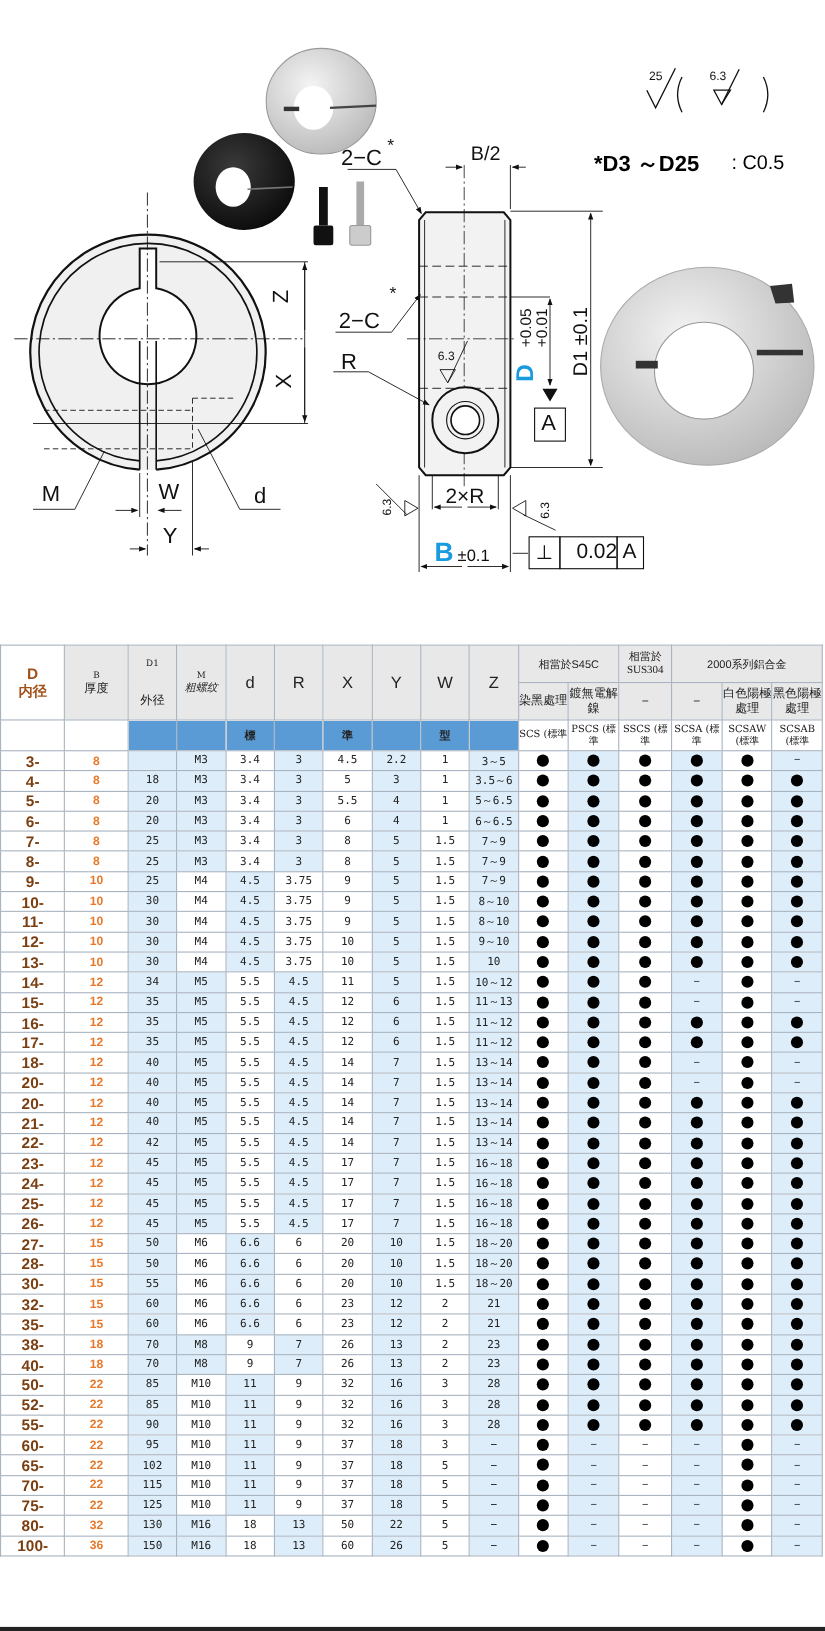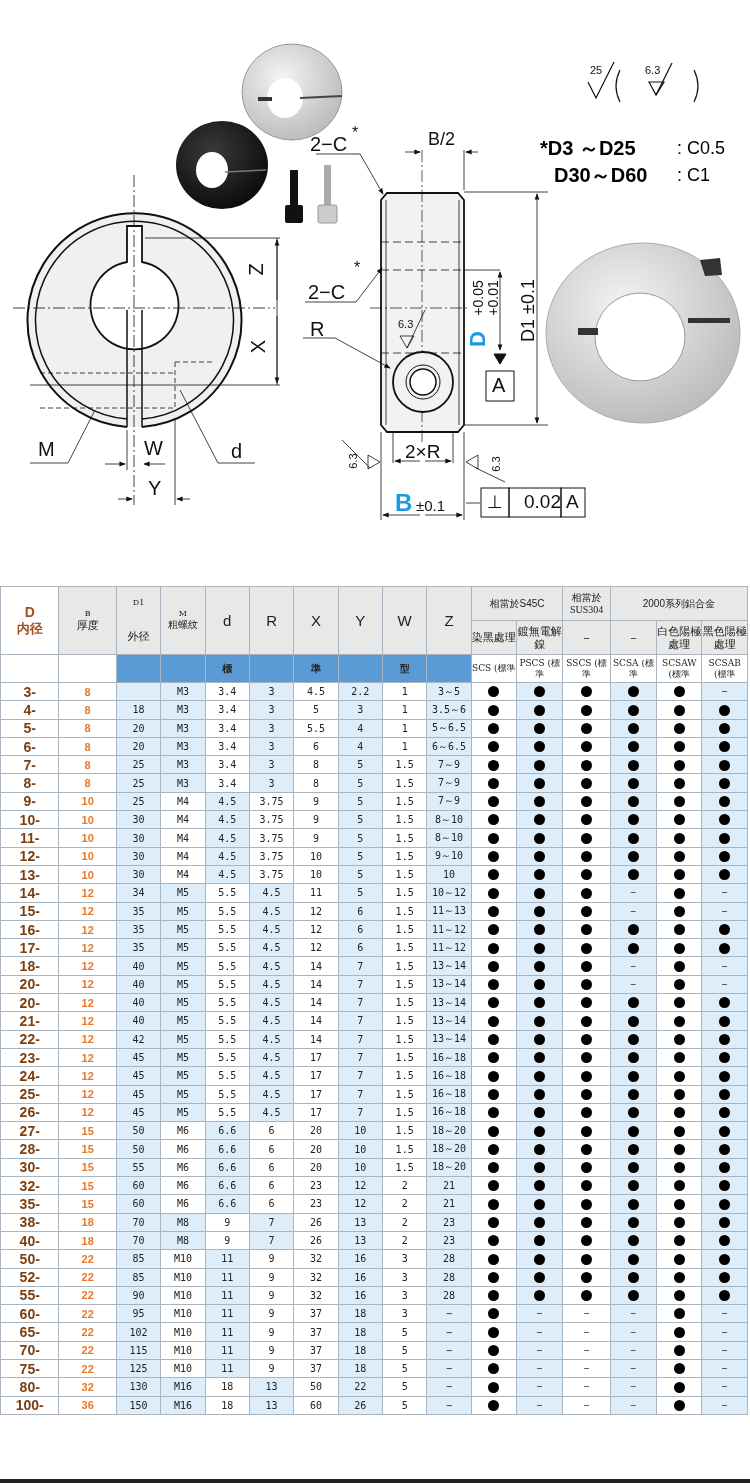--- a/index.html
+++ b/index.html
@@ -1,21 +1,21 @@
 <!DOCTYPE html>
 <html><head>
 <meta charset="utf-8">
 <style>
   html, body { margin:0; padding:0; background:#fff; }
   body { width:750px; height:1483px; position:relative; overflow:hidden; font-family:"Liberation Sans", sans-serif; }
   .drawing { position:absolute; left:0; top:0; width:750px; height:560px; }
   .drawing svg { position:absolute; left:0; top:0; }
   .lbl { position:absolute; font-family:"Liberation Sans", sans-serif; color:#111; white-space:nowrap; }
   .chamfer { position:absolute; left:540px; top:135px; font-family:"Liberation Sans", sans-serif; }
-  .chamfer .row { display:flex; height:27px; align-items:center;gap:12px; }
+  .chamfer .row { display:flex; height:27px; align-items:center; }
   .chamfer .key { font-weight:bold; font-size:20px; width:125px; }
   .chamfer .val { font-size:18px; }
   table.spec { position:absolute; left:0; top:586px; border-collapse:collapse; table-layout:fixed; width:748px; }
   table.spec td { border:1px solid #a8b4c0; height:17.3px; padding:0; text-align:center; font-family:"DejaVu Sans Mono", monospace; font-size:10px; color:#222; overflow:hidden; }
   table.spec thead td { background:#e8e8e8; font-family:"Liberation Sans", sans-serif; font-size:11px; }
   table.spec thead td.white { background:#fff; }
   table.spec thead td.blue { background:#5b9bd5; color:#222; font-weight:bold; font-size:10px; }
   table.spec thead td.codes { background:#fff; font-family:"DejaVu Serif", serif; font-size:9px; line-height:11px; }
   .dcol { font-family:"Liberation Sans", sans-serif !important; font-weight:bold; font-size:14px !important; color:#7a3e10 !important; background:#fff; }
   .bcol { font-family:"Liberation Sans", sans-serif !important; font-weight:bold; color:#e8782a !important; font-size:11px !important; background:#fff; }
@@ -158,24 +158,20 @@
   </svg>
 
   <span class="lbl" style="left:590px;top:64px;font-size:11px;">25</span>
   <span class="lbl" style="left:645px;top:64px;font-size:11px;">6.3</span>
 
   <div class="chamfer">
     <div class="row">
         <span class="key">*D3 ～D25</span>
         <span class="val">: C0.5</span>
       </div>
-    <div class="row" style="padding-left:14px;">
-        <span class="key" style="width:111px">D30～D60</span>
-        <span class="val">: C1</span>
-      </div>
   </div>
 
   <span class="lbl" style="left:250px;top:258px;font-size:20px;transform:rotate(-90deg);">Z</span>
   <span class="lbl" style="left:252px;top:335px;font-size:20px;transform:rotate(-90deg);">X</span>
   <span class="lbl" style="left:38px;top:438px;font-size:20px;">M</span>
   <span class="lbl" style="left:144px;top:437px;font-size:20px;">W</span>
   <span class="lbl" style="left:231px;top:440px;font-size:20px;">d</span>
   <span class="lbl" style="left:148px;top:477px;font-size:20px;">Y</span>
 
   <span class="lbl" style="left:428px;top:129px;font-size:18px;">B/2</span>
@@ -228,21 +224,21 @@
       <td rowspan="2">
         <div style="font-family:'DejaVu Serif',serif;font-size:8px;">B</div>
         <div style="font-size:11px;">厚度</div>
       </td>
       <td rowspan="2">
         <div style="font-family:'DejaVu Serif',serif;font-size:8px;">D1</div>
         <div style="font-size:11px;margin-top:22px;">外径</div>
       </td>
       <td rowspan="2">
         <div style="font-family:'DejaVu Serif',serif;font-size:8px;">M</div>
-        <div style="font-size:10px;">粗螺纹</div>
+        <div style="font-size:10px;font-style:italic;">粗螺纹</div>
       </td>
       <td rowspan="2" style="font-size:15px">d</td>
       <td rowspan="2" style="font-size:15px">R</td>
       <td rowspan="2" style="font-size:15px">X</td>
       <td rowspan="2" style="font-size:15px">Y</td>
       <td rowspan="2" style="font-size:15px">W</td>
       <td rowspan="2" style="font-size:15px">Z</td>
       <td colspan="2" style="font-size:10px">相當於S45C</td>
       <td style="font-size:10px;line-height:12px;font-family:Liberation Serif, serif;">相當於SUS304</td>
       <td colspan="3" style="font-size:10px">2000系列鋁合金</td>

